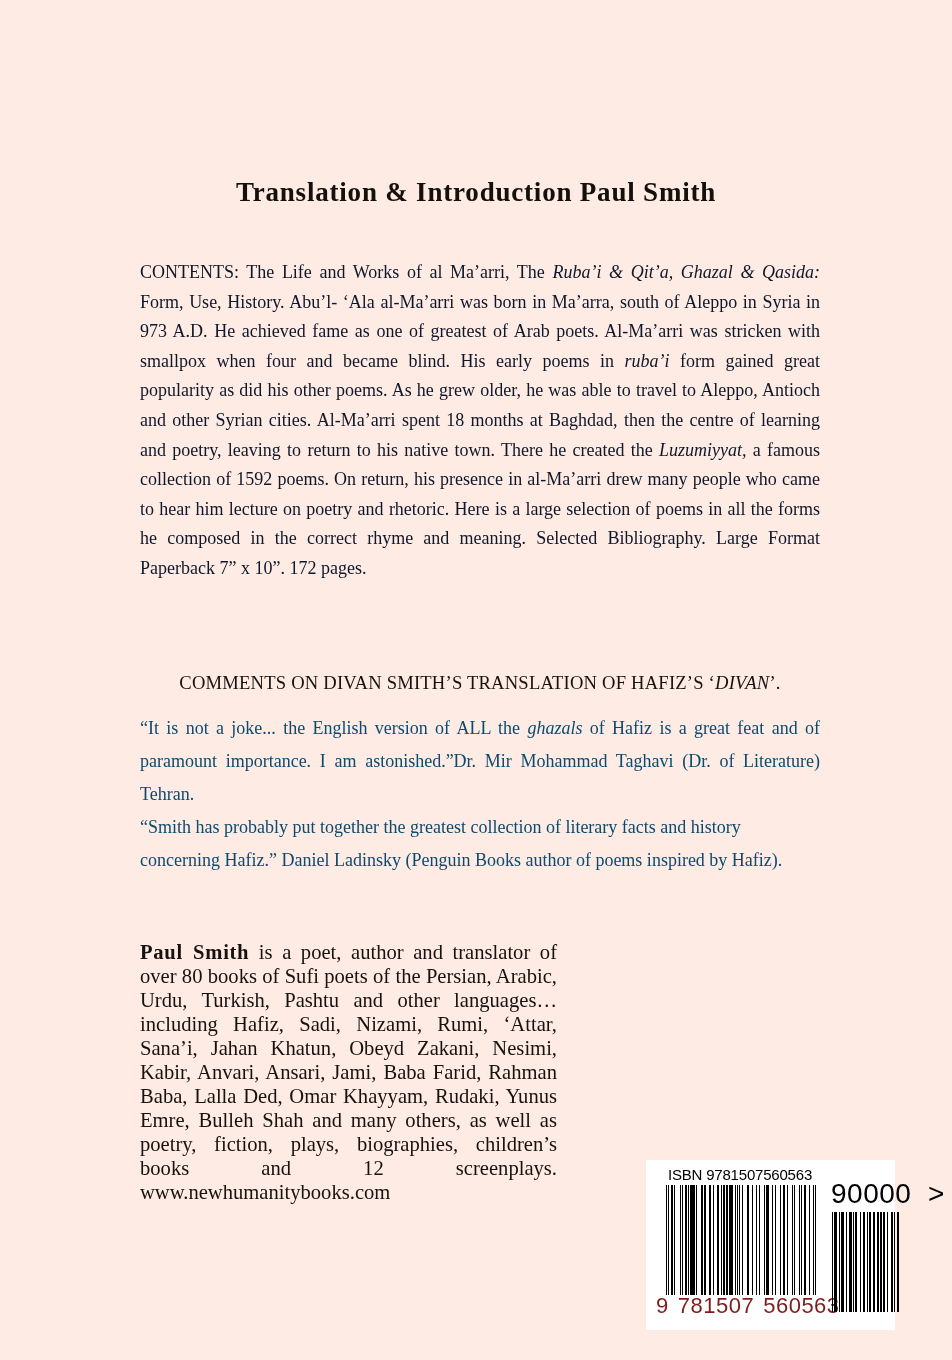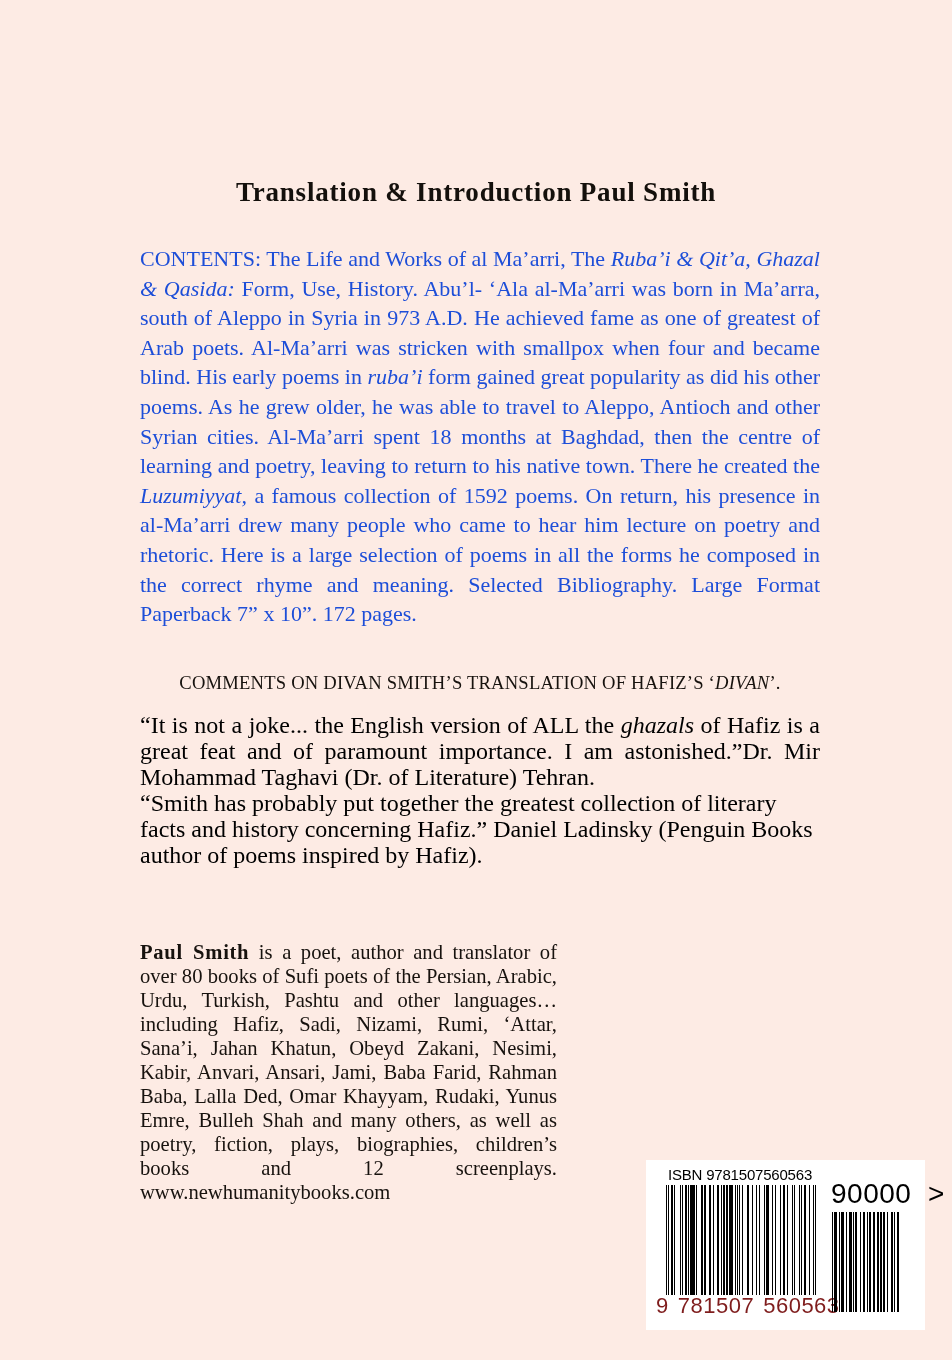--- a/index.html
+++ b/index.html
@@ -44,27 +44,27 @@
     font-weight: 700;
     letter-spacing: 0.8px;
     color: #14100c;
     margin: 19px 0 0 0;
   }
 
   
   .desc {
     position: absolute;
     left: 140px;
-    top: 244px;
+    top: 258px;
     width: 680px;
-    font-size: 22px;
+    font-size: 18px;
     line-height: 29.6px;
     text-align: justify;
     text-justify: inter-word;
-    color: #1d4ed8;
+    color: #0f172a;
   }
   .desc i { font-style: italic; }
 
   
   .comments-heading {
     position: absolute;
     left: 140px;
     top: 672px;
     width: 680px;
     text-align: center;
@@ -73,23 +73,23 @@
     color: #17120e;
   }
   .comments-heading i { font-style: italic; }
 
   
   .quotes {
     position: absolute;
     left: 140px;
     top: 712px;
     width: 680px;
-    font-size: 24px;
-    line-height: 26px;
-    color: #000000;
+    font-size: 18px;
+    line-height: 33px;
+    color: #0c4a6e;
   }
   .quote-para {
     margin: 0;
     text-align: justify;
     text-justify: inter-word;
   }
   .quote-para.last-left { text-align: left; }
   .quotes i { font-style: italic; }
 
   
@@ -107,21 +107,21 @@
   .bio b {
     font-weight: 700;
     letter-spacing: 0.7px;
   }
 
   
   .barcode-box {
     position: absolute;
     left: 646px;
     top: 1160px;
-    width: 279px;
+    width: 249px;
     height: 170px;
     background: #ffffff;
   }
   .isbn-label {
     position: absolute;
     left: 22px;
     top: 6px;
     font-family: "Liberation Sans", "DejaVu Sans", sans-serif;
     font-size: 15px;
     color: #000;

